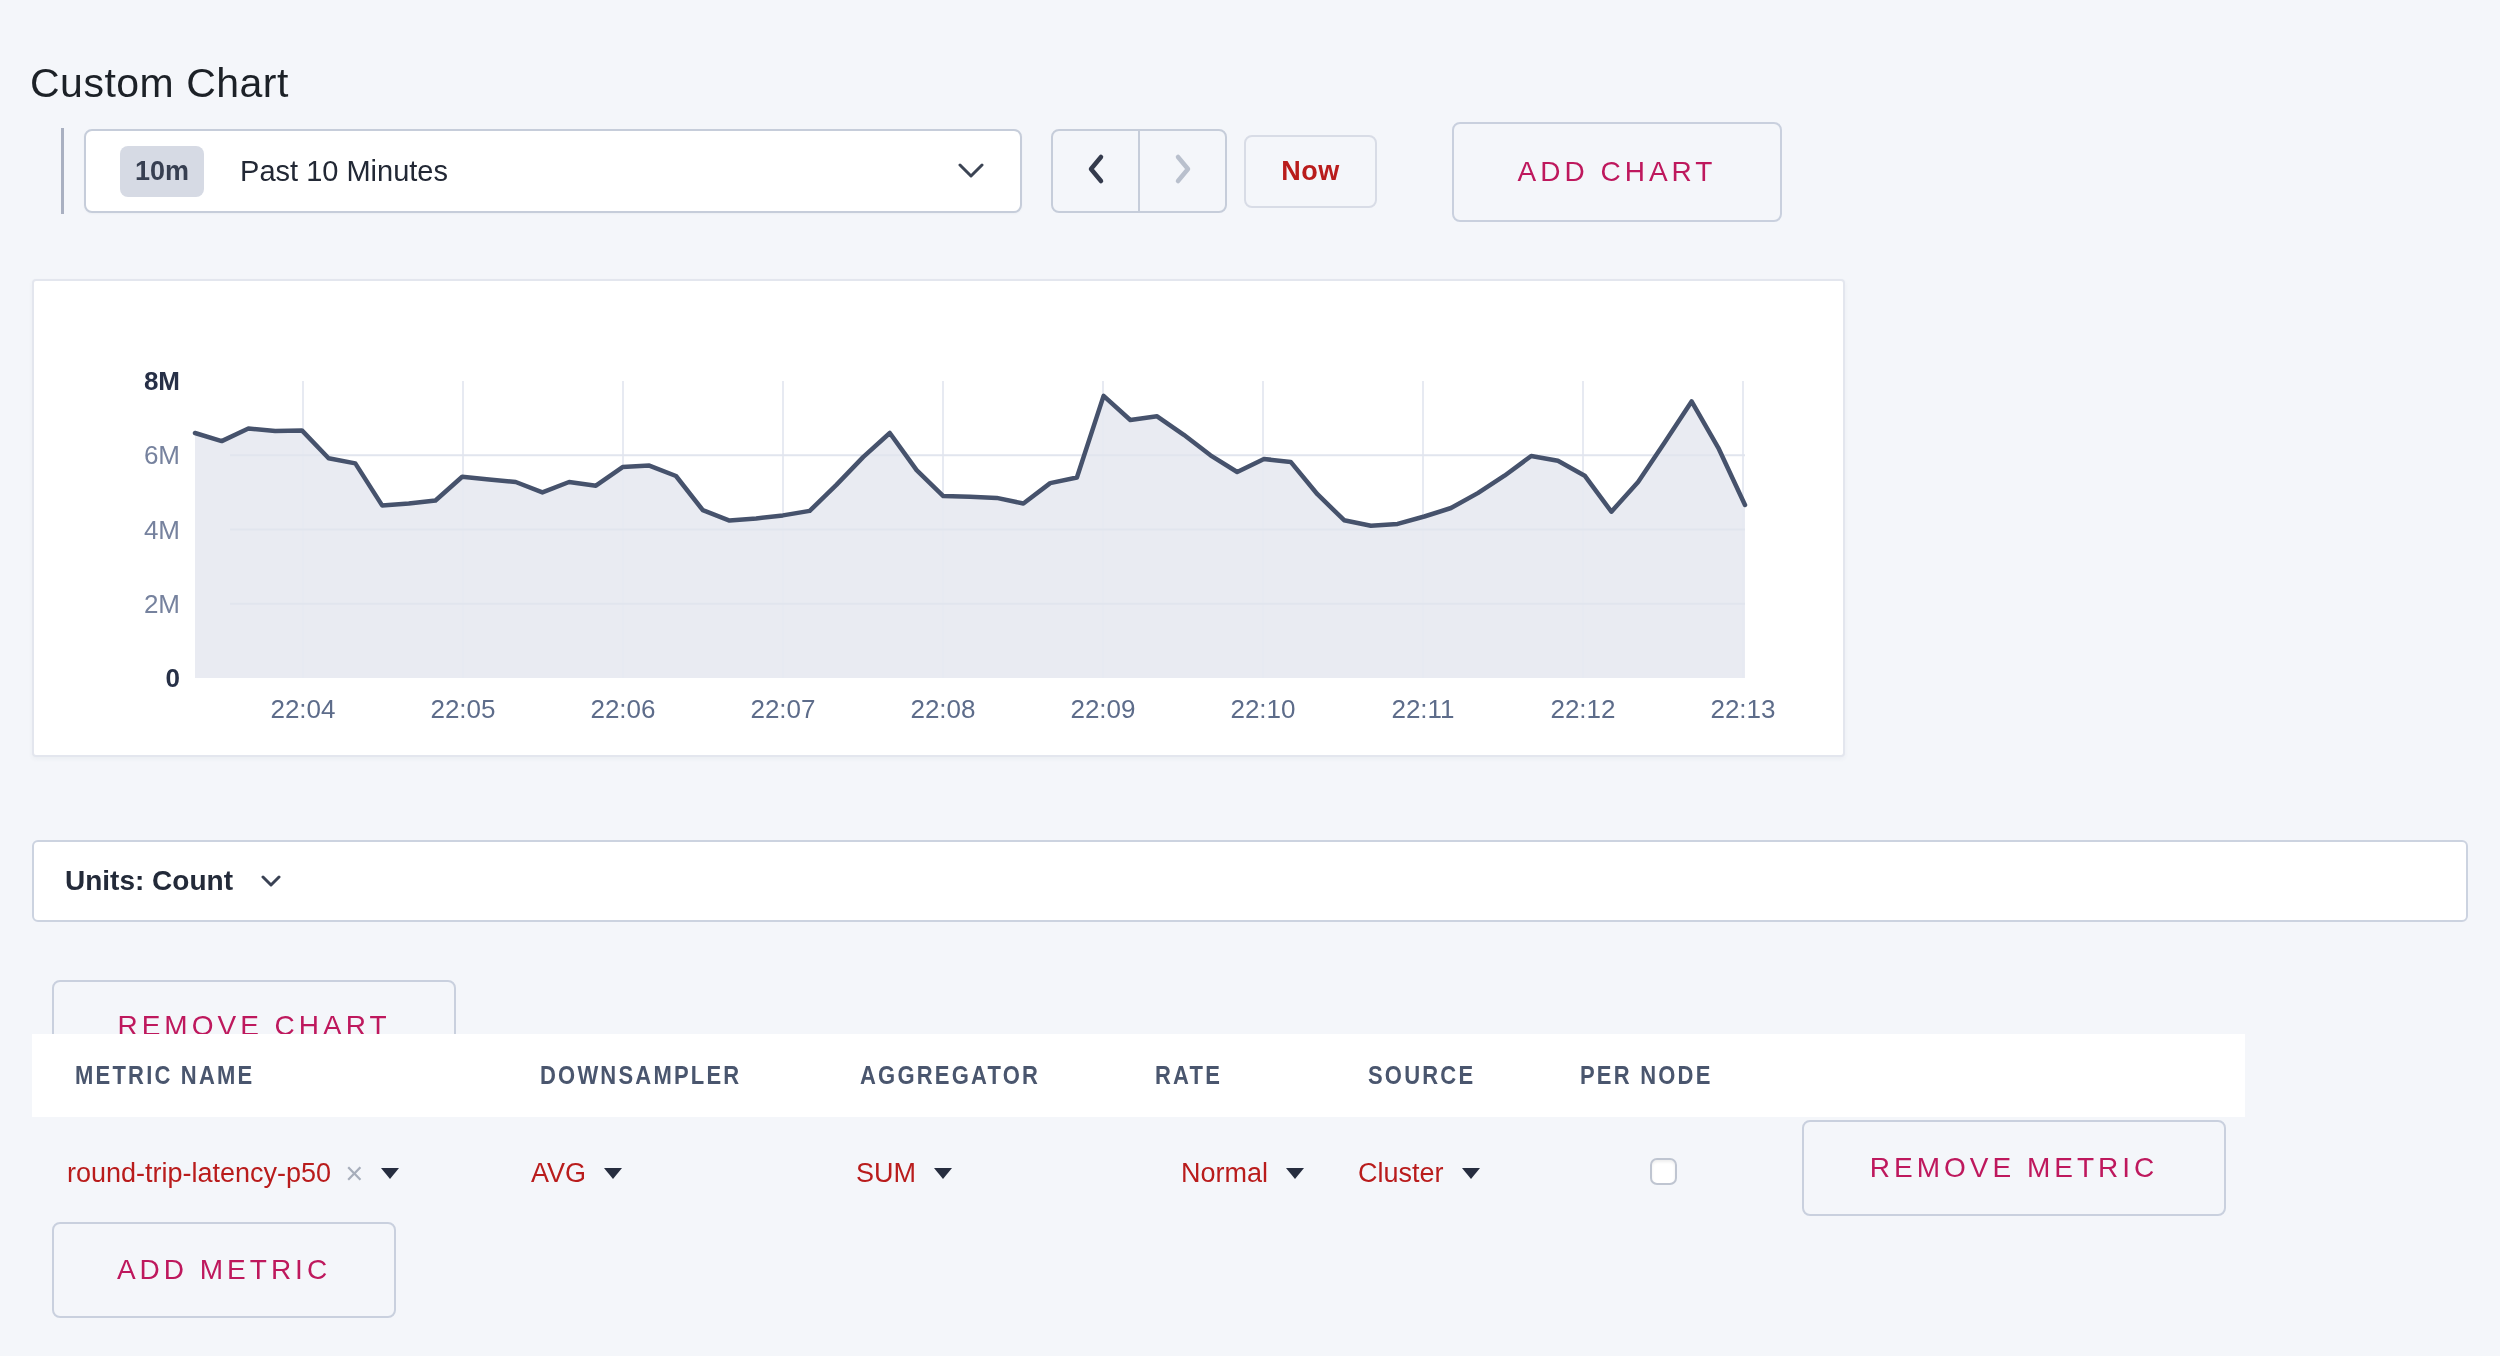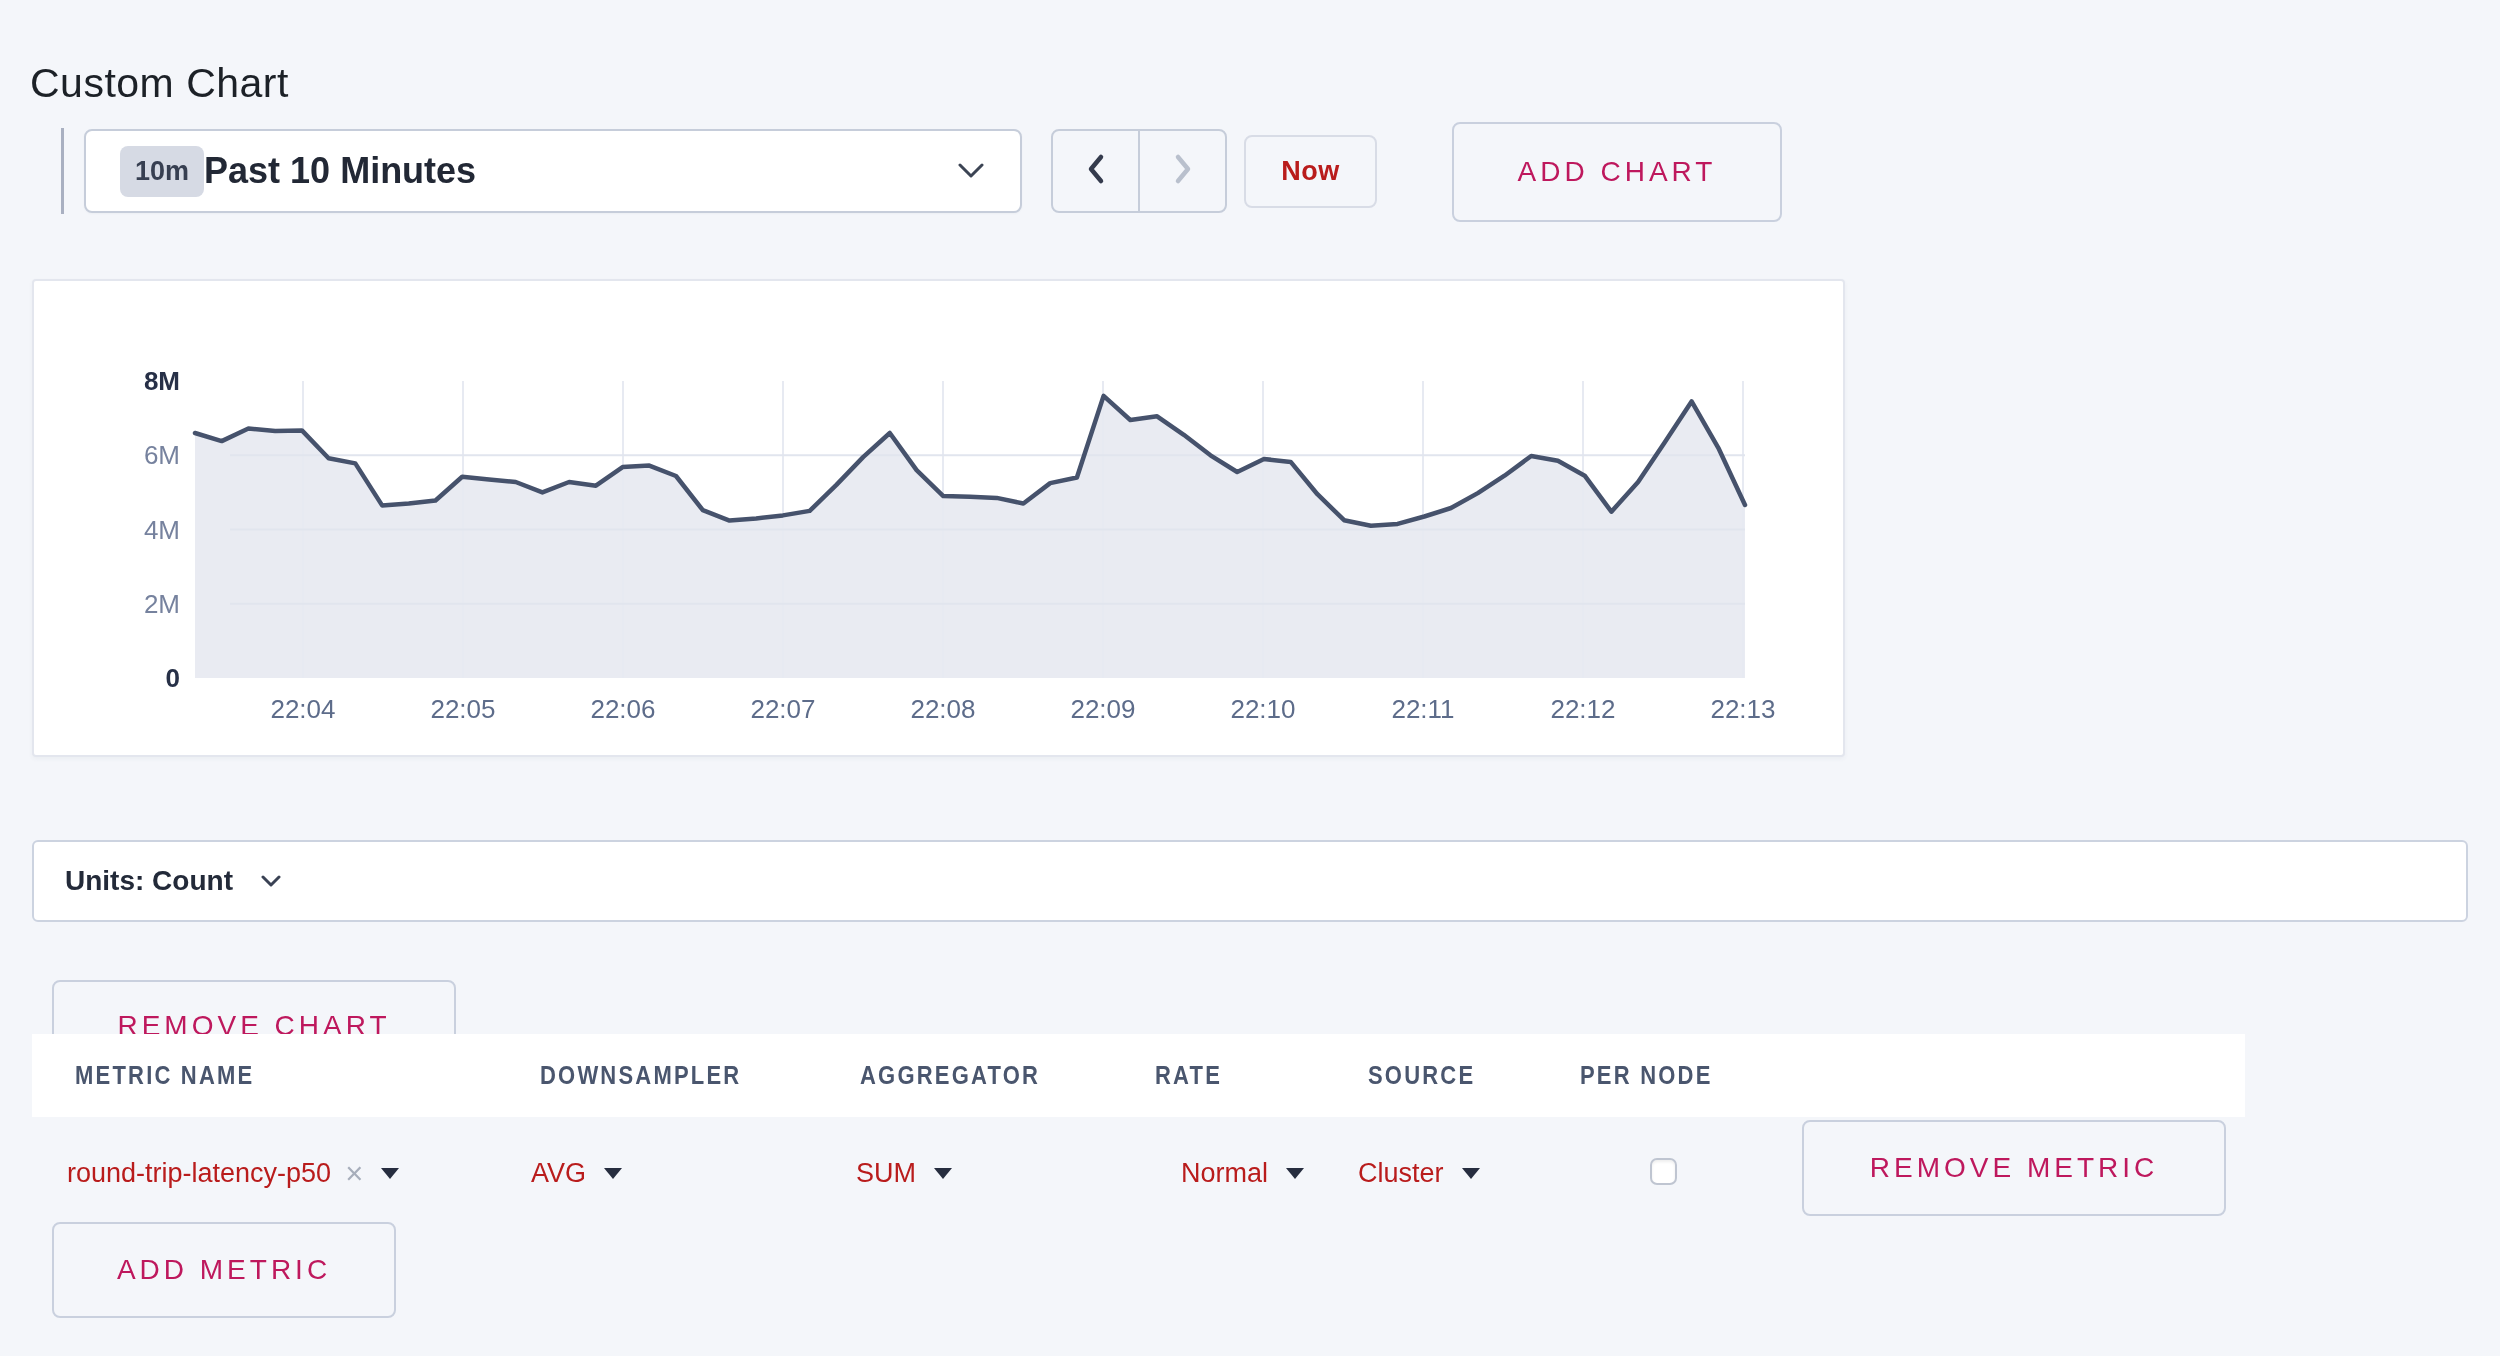--- a/index.html
+++ b/index.html
@@ -14,21 +14,21 @@
   .page-title { left:30px; top:16px; font-size:41px; font-weight:400; color:#1c2127; letter-spacing:.5px;margin-top:44px; }
 
   
   .accent-line { left:61px; top:128px; width:3px; height:86px; background:#a9b0c1; }
   .time-select {
     left:84px; top:129px; width:938px; height:84px; background:#fff;
     border:2px solid #c6cdda; border-radius:8px; display:flex; align-items:center;
     padding:0 36px 0 34px; cursor:pointer; box-shadow:0 1px 2px rgba(60,70,100,.04);
   }
   .time-badge { background:#d6dae4; color:#373f51; font-weight:700; font-size:27px; padding:10px 15px; border-radius:8px; }
-  .time-label { font-size:36px; font-weight:700; color:#222835; }
+  .time-label { font-size:29px; font-weight:400; color:#222835; margin-left:36px; }
   .time-chevron { margin-left:auto; display:flex; }
 
   .arrow-group { left:1051px; top:129px; width:176px; height:84px; border:2px solid #c6cdda; border-radius:8px; display:flex; }
   .arrow-cell { flex:1; display:flex; align-items:center; justify-content:center; cursor:pointer; }
   .arrow-cell + .arrow-cell { border-left:2px solid #c6cdda; }
 
   .now-btn {
     left:1244px; top:135px; width:133px; height:73px; border:2px solid #d8dce6; border-radius:8px;
     color:#b91c1c; font-weight:700; font-size:27px; display:flex; align-items:center; justify-content:center;
     letter-spacing:.5px;

